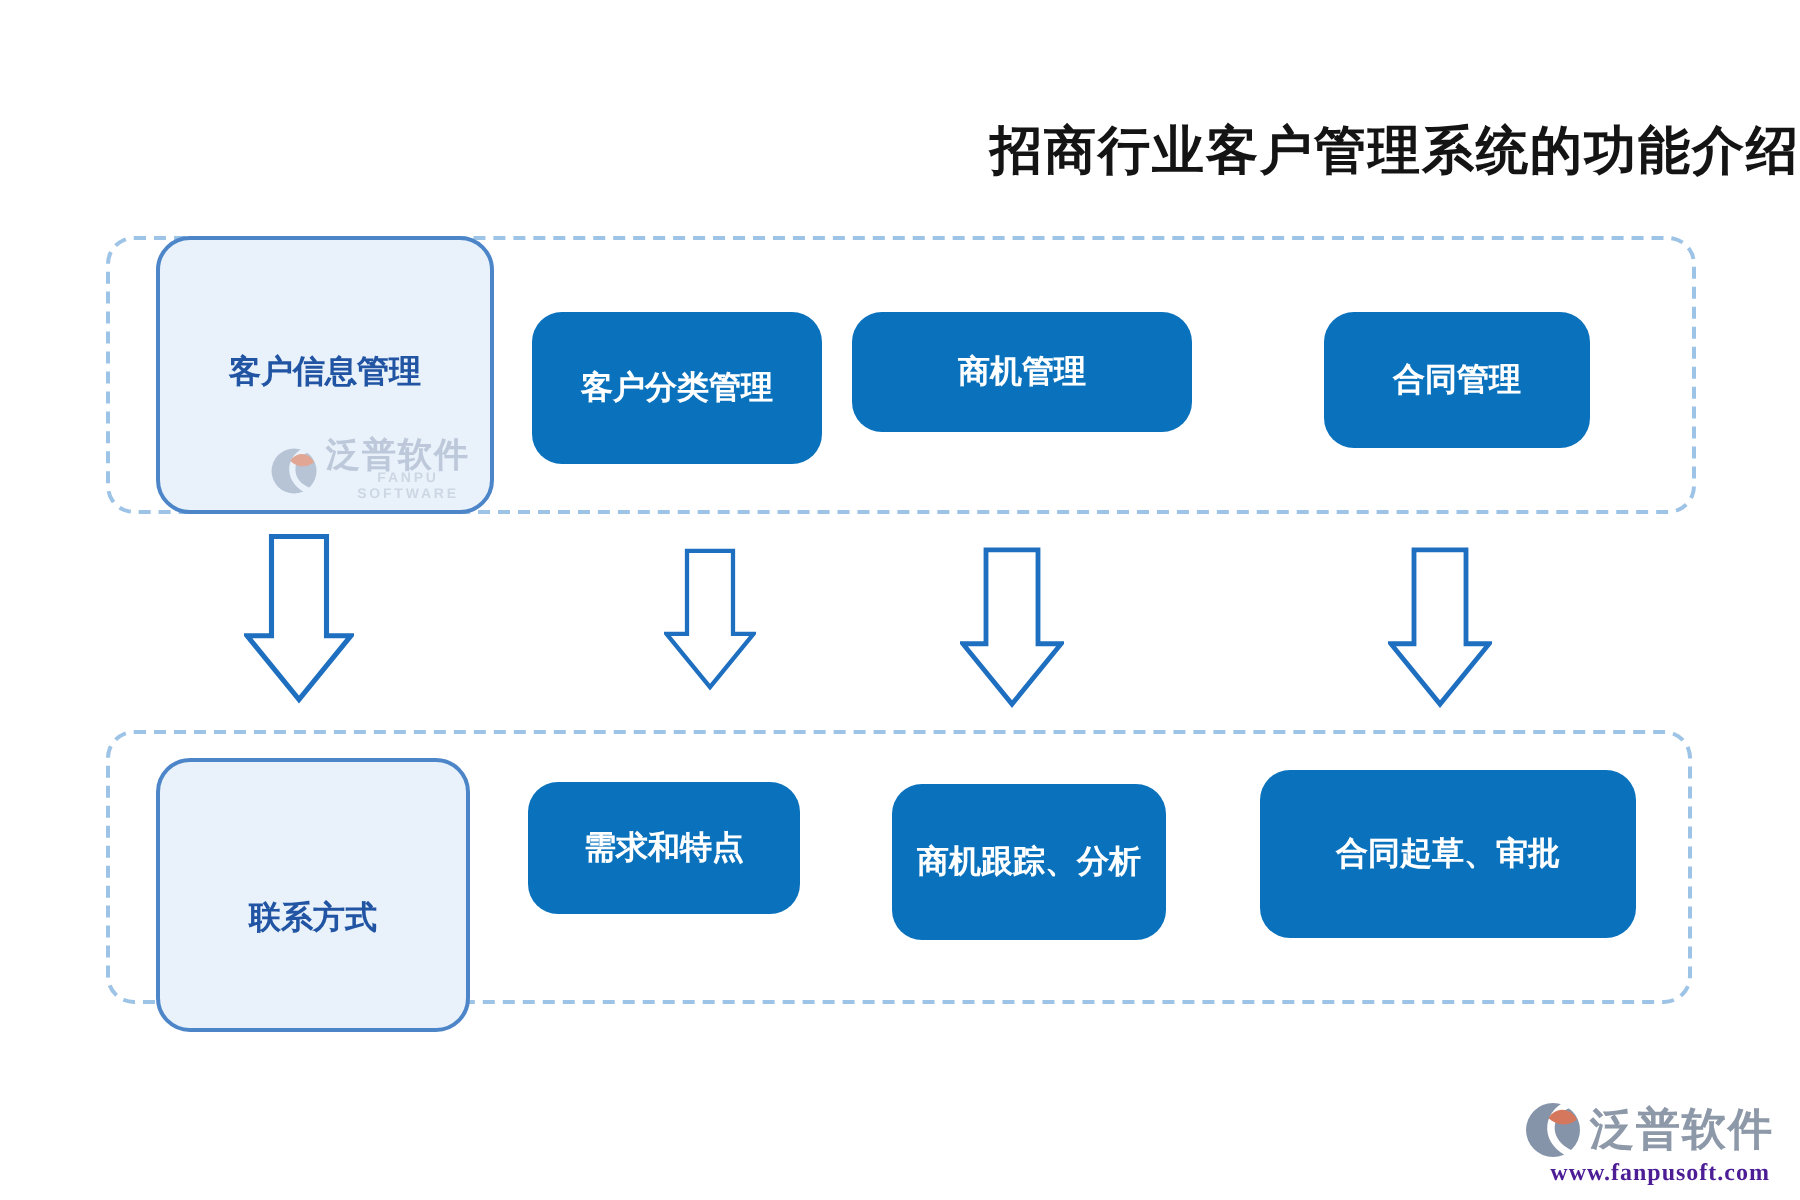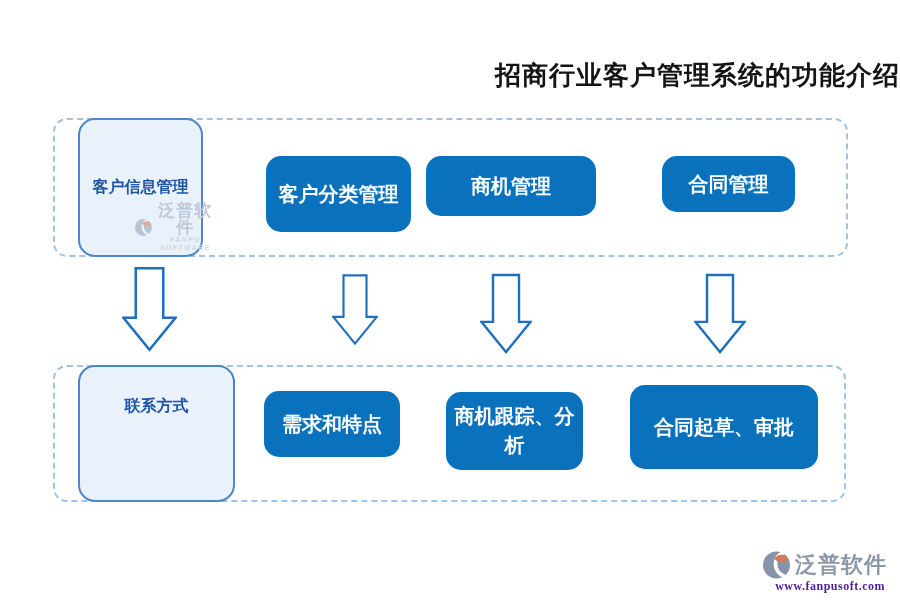--- a/index.html
+++ b/index.html
@@ -37,37 +37,37 @@
     align-items: center;
     justify-content: center;
     text-align: center;
     border-radius: 15px;
     z-index: 2;
   }
   .node.solid {
     background: #0a72bc;
     color: #ffffff;
     font-weight: 700;
-    font-size: 20px;
+    font-size: 16px;
   }
   .node.light {
     background: #e9f2fb;
     border: 2px solid #4d86c8;
     border-radius: 17px;
     color: #2155a4;
     font-weight: 700;
     font-size: 16px;
   }
   .node .line { display: block; line-height: 29px; }
 
-  .n1 { left: 78px;  top: 118px; width: 125px; height: 139px; justify-content: flex-start; padding-top: 52px; }
+  .n1 { left: 78px;  top: 118px; width: 169px; height: 139px; justify-content: flex-start; padding-top: 52px; }
   .n2 { left: 266px; top: 156px; width: 145px; height: 76px; }
   .n3 { left: 426px; top: 156px; width: 170px; height: 60px; }
-  .n4 { left: 662px; top: 156px; width: 133px; height: 56px; }
-  .n5 { left: 78px;  top: 365px; width: 157px; height: 137px; justify-content: flex-start; padding-top: 24px; gap: 28px; }
+  .n4 { left: 662px; top: 156px; width: 133px; height: 68px; }
+  .n5 { left: 78px;  top: 379px; width: 157px; height: 137px; justify-content: center; padding-top: 24px; gap: 28px; }
   .n6 { left: 264px; top: 391px; width: 136px; height: 66px; }
   .n7 { left: 446px; top: 392px; width: 137px; height: 78px; }
   .n8 { left: 630px; top: 385px; width: 188px; height: 84px; }
 
   .arrow { position: absolute; z-index: 1; }
   .a1 { left: 122px; top: 266px; width: 55px; height: 86px; }
   .a2 { left: 332px; top: 269px; width: 46px; height: 81px; }
   .a3 { left: 480px; top: 271px; width: 52px; height: 85px; }
   .a4 { left: 694px; top: 271px; width: 52px; height: 85px; }
   .arrow svg { display: block; width: 100%; height: 100%; }

